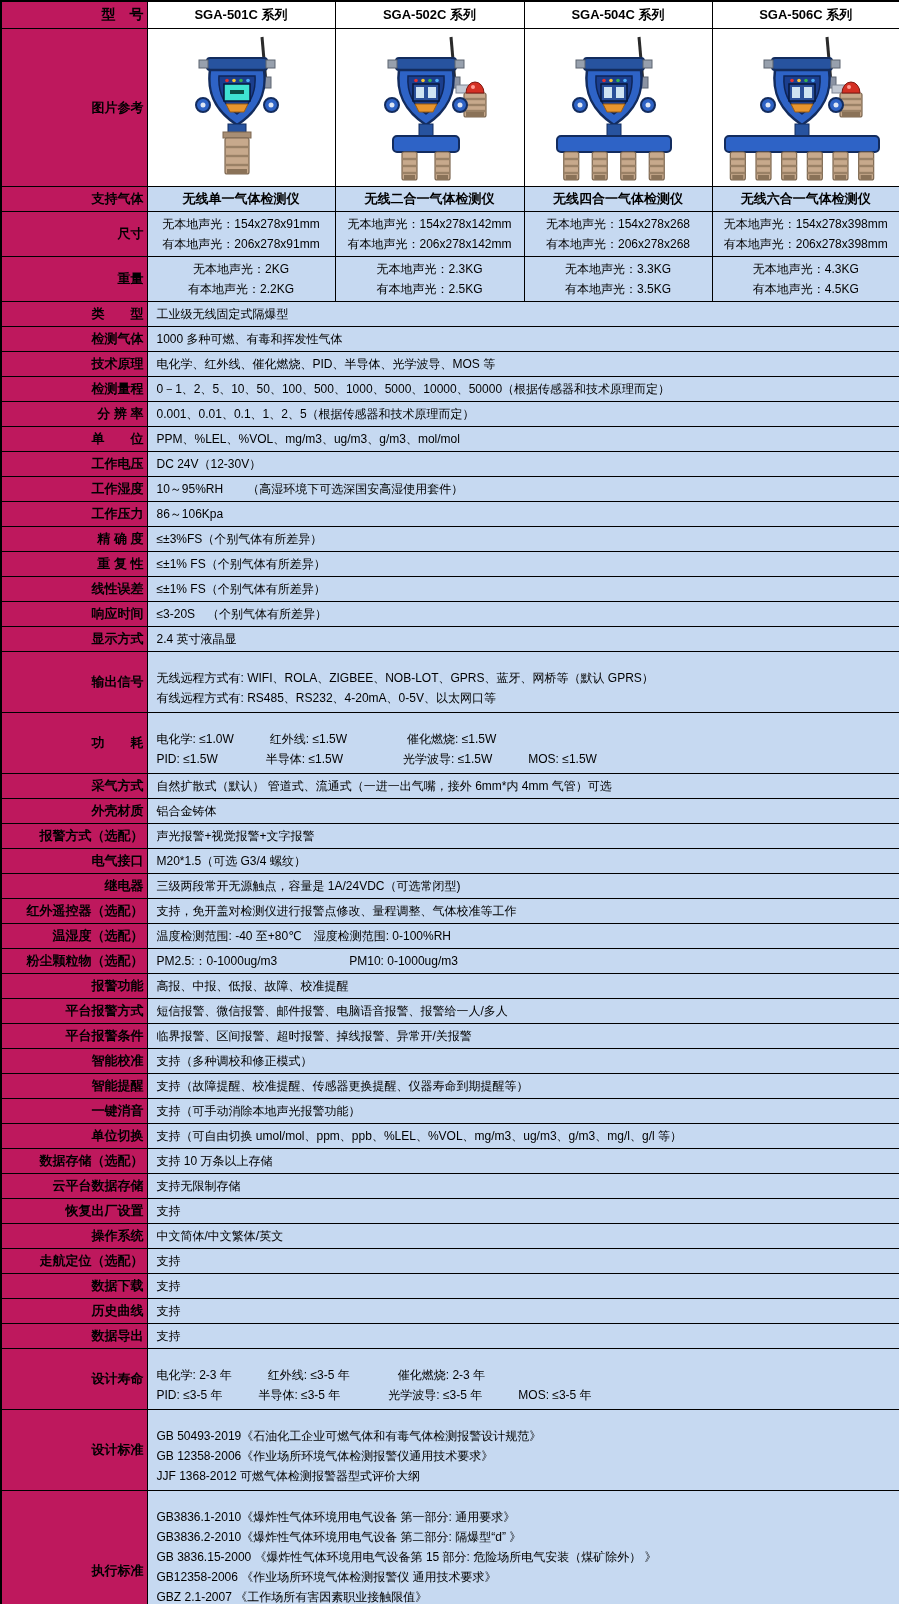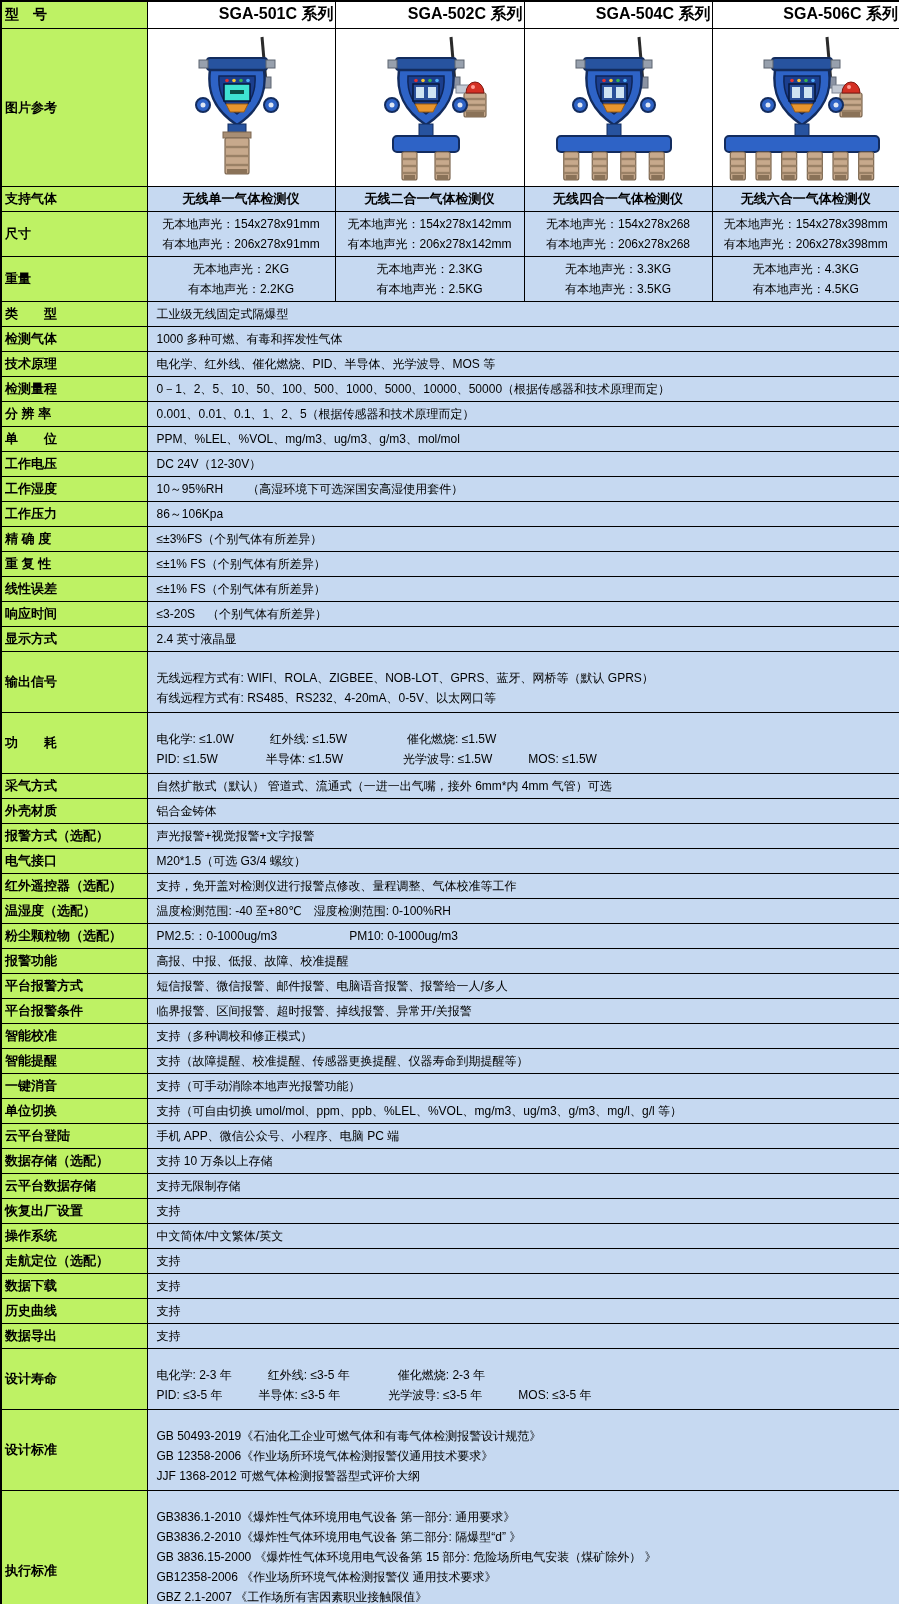--- a/index.html
+++ b/index.html
@@ -1,25 +1,25 @@
 <!DOCTYPE html>
 <html><head>
 <meta charset="utf-8">
 <style>
   * { box-sizing: border-box; }
   html,body { margin:0; padding:0; background:#fff; }
   body { width:899px; font-family:"Liberation Sans","DejaVu Sans",sans-serif; color:#000; }
   table { border-collapse:collapse; width:899px; table-layout:fixed; border:2px solid #000; }
   th, td { border:1.5px solid #000; overflow:hidden; }
   th.lbl {
-    background:#bef264; font-weight:bold; font-size:13px; text-align:left;
+    background:#be185d; font-weight:bold; font-size:13px; text-align:right;
     vertical-align:middle; padding:2px 3px; line-height:17px;
   }
   tr.hdr th.lbl { font-size:14px; }
-  th.model { background:#ffffff; font-weight:bold; font-size:16px; text-align:right; height:27px; }
+  th.model { background:#ffffff; font-weight:bold; font-size:13px; text-align:center; height:27px; }
   td.img-cell { background:#ffffff; height:158px; text-align:center; vertical-align:middle; padding:0; }
   td.val {
     background:#c6d9f1; font-size:12px; padding:2px 9px; vertical-align:middle;
     white-space:pre-wrap; line-height:20px;
   }
   td.center { text-align:center;margin-left:13px; }
   td.bold { font-weight:bold; font-size:13px; }
   tr.support td { height:25px; }
   tr.two td { height:42px; }
   td.single { height:21px; }
@@ -323,20 +323,24 @@
       </tr>
       <tr>
         <th class="lbl">报警方式（选配）</th>
         <td class="val single" colspan="4">声光报警+视觉报警+文字报警</td>
       </tr>
       <tr>
         <th class="lbl">电气接口</th>
         <td class="val single" colspan="4">M20*1.5（可选 G3/4 螺纹）</td>
       </tr>
       <tr>
+        <th class="lbl">继电器</th>
+        <td class="val single" colspan="4">三级两段常开无源触点，容量是 1A/24VDC（可选常闭型)</td>
+      </tr>
+      <tr>
         <th class="lbl">红外遥控器（选配）</th>
         <td class="val single" colspan="4">支持，免开盖对检测仪进行报警点修改、量程调整、气体校准等工作</td>
       </tr>
       <tr>
         <th class="lbl">温湿度（选配）</th>
         <td class="val single" colspan="4">温度检测范围: -40 至+80℃　湿度检测范围: 0-100%RH</td>
       </tr>
       <tr>
         <th class="lbl">粉尘颗粒物（选配）</th>
         <td class="val single" colspan="4">PM2.5:：0-1000ug/m3　　　　　　PM10: 0-1000ug/m3</td>
@@ -361,24 +365,20 @@
         <th class="lbl">智能提醒</th>
         <td class="val single" colspan="4">支持（故障提醒、校准提醒、传感器更换提醒、仪器寿命到期提醒等）</td>
       </tr>
       <tr>
         <th class="lbl">一键消音</th>
         <td class="val single" colspan="4">支持（可手动消除本地声光报警功能）</td>
       </tr>
       <tr>
         <th class="lbl">单位切换</th>
         <td class="val single" colspan="4">支持（可自由切换 umol/mol、ppm、ppb、%LEL、%VOL、mg/m3、ug/m3、g/m3、mg/l、g/l 等）</td>
-      </tr>
-      <tr>
-        <th class="lbl">云平台登陆</th>
-        <td class="val single" colspan="4">手机 APP、微信公众号、小程序、电脑 PC 端</td>
       </tr>
       <tr>
         <th class="lbl">数据存储（选配）</th>
         <td class="val single" colspan="4">支持 10 万条以上存储</td>
       </tr>
       <tr>
         <th class="lbl">云平台数据存储</th>
         <td class="val single" colspan="4">支持无限制存储</td>
       </tr>
       <tr>

